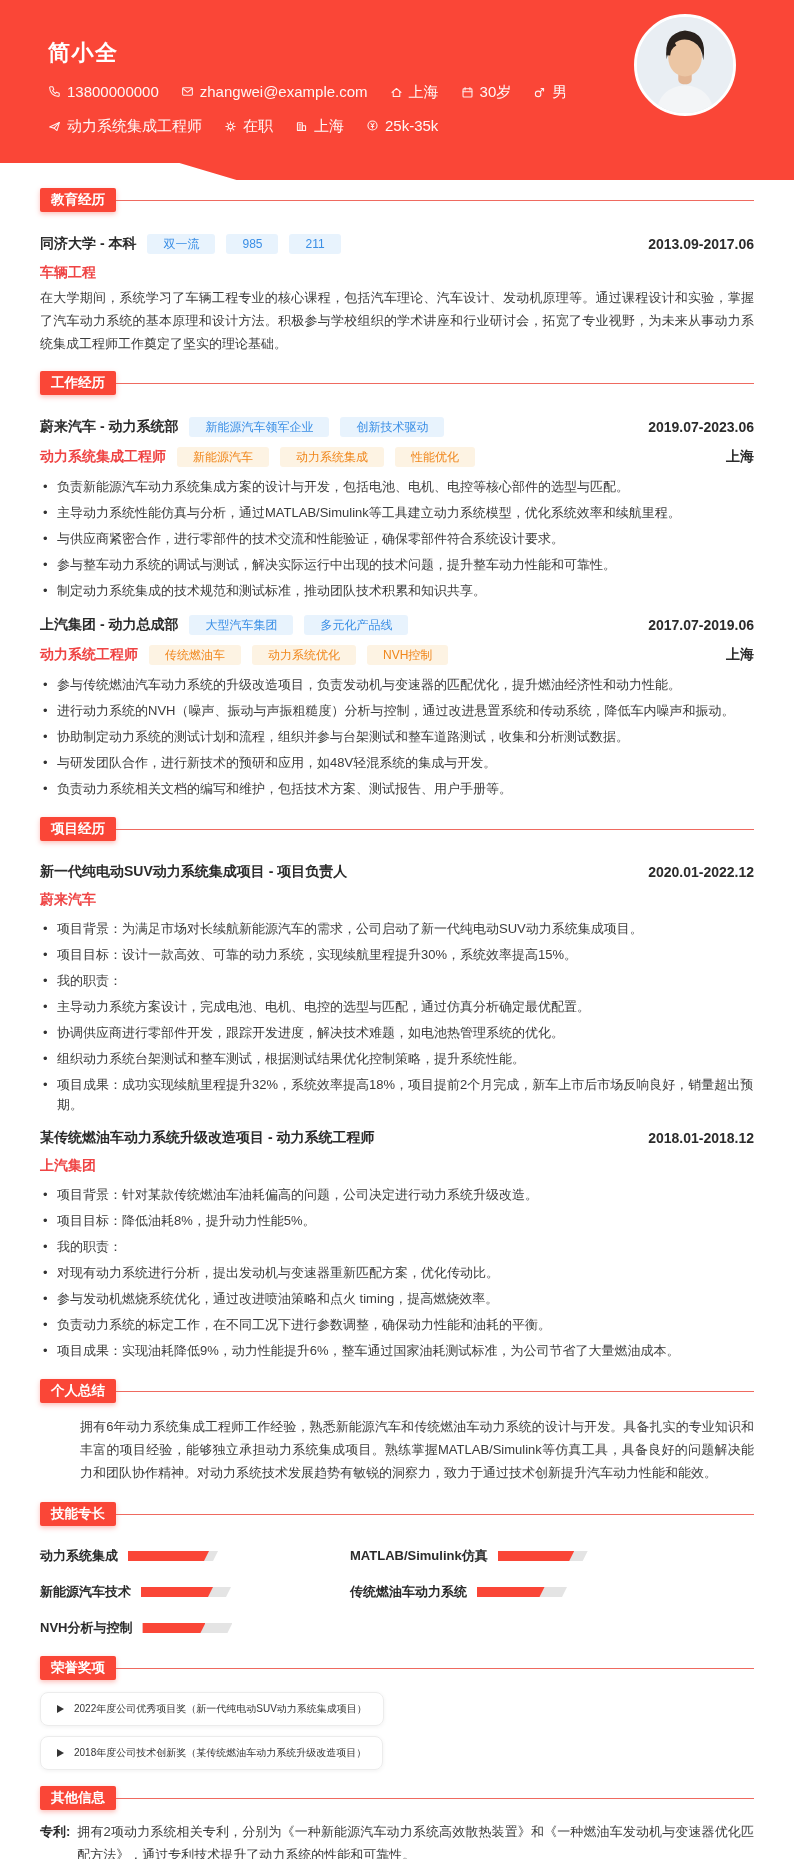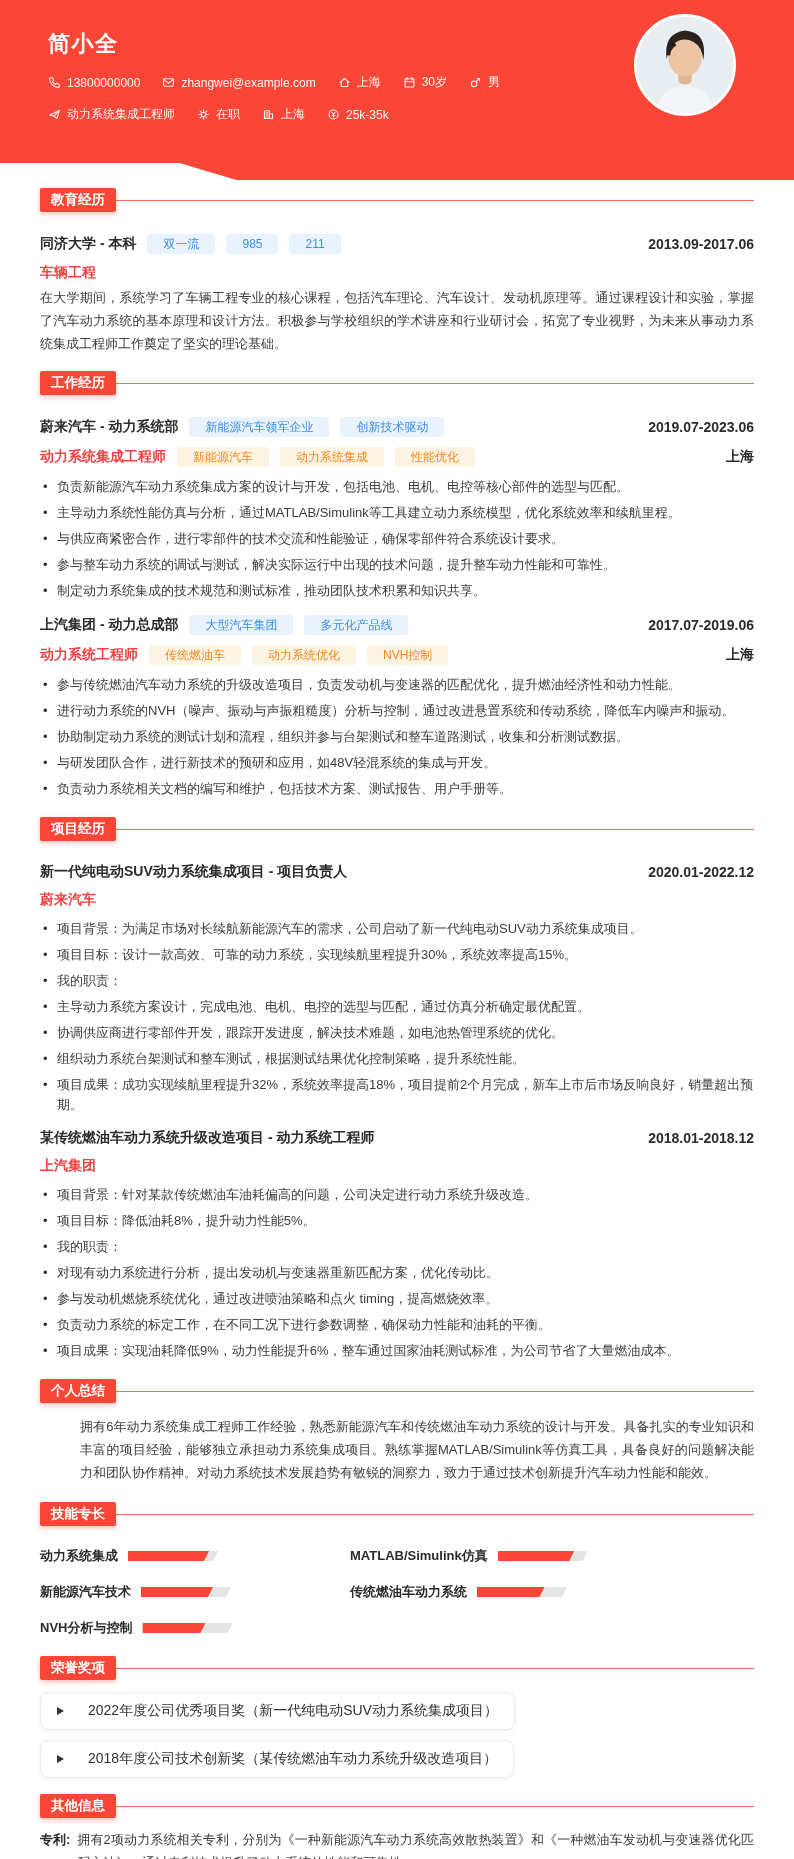--- a/index.html
+++ b/index.html
@@ -8,24 +8,24 @@
     width:794px; min-height:1859px; margin:0 auto;
     font-family:"Liberation Sans","DejaVu Sans",sans-serif;
     color:#3c3c3c; overflow-x:hidden;
   }
   
   .header { position:relative; height:180px; }
   .header-bg {
     position:absolute; inset:0; background:#FA4637;
     clip-path: polygon(0 0, 100% 0, 100% 100%, 29.8% 100%, 22.6% 90.5%, 0 90.5%);
   }
-  .header-inner { position:relative; z-index:2; padding:29px 0 0 48px; }
+  .header-inner { position:relative; z-index:2; padding:38px 0 0 48px; }
   .name { font-size:22px; font-weight:700; color:#fff; letter-spacing:1.5px; }
-  .contact-row { display:flex; align-items:center; gap:22px; margin-top:15px;
-                 color:rgba(255,255,255,.96); font-size:12px; }
+  .contact-row { display:flex; align-items:flex-start; gap:22px; margin-top:15px;
+                 color:rgba(255,255,255,.96); font-size:15px; }
   .contact-item { display:flex; align-items:center; gap:6px; white-space:nowrap; }
   .hicon { width:13px; height:13px; display:block; opacity:.92; }
   .hicon path, .hicon rect, .hicon circle, .hicon ellipse
     { fill:none; stroke:#fff; stroke-width:1.3; stroke-linecap:round; stroke-linejoin:round; }
   .avatar {
     position:absolute; z-index:3; top:14px; right:58px; width:102px; height:102px;
     border-radius:50%; border:3px solid #fff; overflow:hidden; background:#e8edf2;
   }
   .avatar svg { width:100%; height:100%; display:block; }
   
@@ -68,23 +68,23 @@
   .skill-bar {
     width:90px; height:10px; background:#E4E4E4;
     clip-path: polygon(0 0, 100% 0, calc(100% - 5px) 100%, 0 100%);
   }
   .skill-fill {
     height:100%; background:#FA4637;
     clip-path: polygon(0 0, 100% 0, calc(100% - 5px) 100%, 0 100%);
   }
   
   .award {
-    display:flex; align-items:center; gap:24px; width:fit-content;
+    display:flex; align-items:center; gap:10px; width:fit-content;
     border:1px solid #ececec; border-radius:8px; padding:9px 16px; margin-top:12px;
-    box-shadow:0 1px 4px rgba(0,0,0,.06); font-size:14px; color:#333; cursor:pointer;
+    box-shadow:0 1px 4px rgba(0,0,0,.06); font-size:10px; color:#333; cursor:pointer;
   }
   .award + .award { margin-top:10px; }
   .award-arrow { width:0; height:0; border-left:7px solid #333;
     border-top:4.5px solid transparent; border-bottom:4.5px solid transparent; }
   
   .other-row { display:flex; margin-top:10px; font-size:13px; line-height:23px; }
   .other-label { font-weight:700; color:#2b2b2b; white-space:nowrap; margin-right:7px; }
   .other-text { flex:1; color:#3c3c3c; text-align:justify; }
 </style>
 </head>

